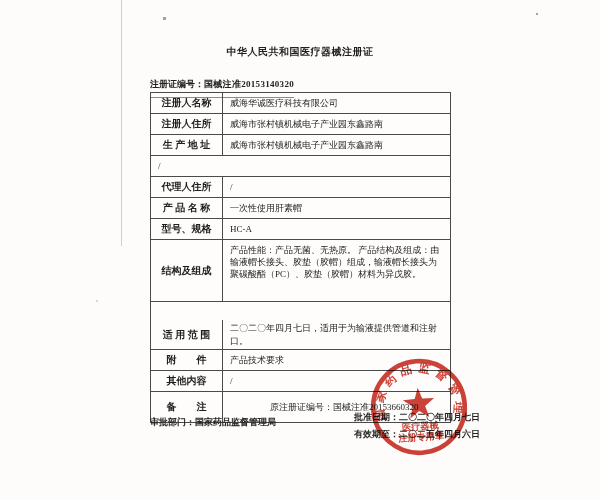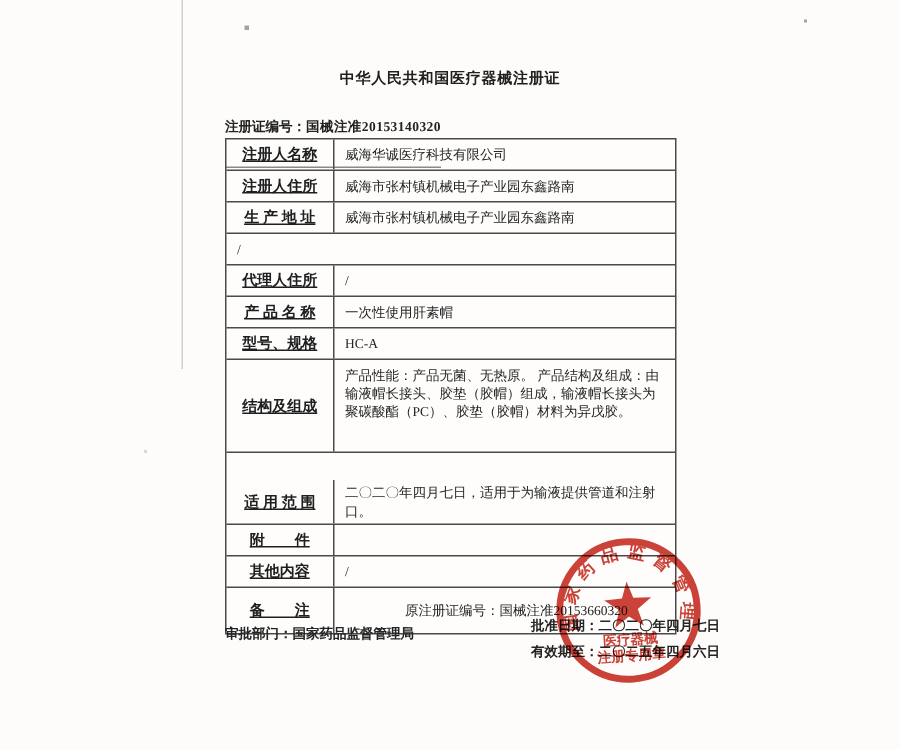--- a/index.html
+++ b/index.html
@@ -19,37 +19,37 @@
   .speck.s3{left:96px;top:300px;width:2px;height:2px;opacity:.4;}
 
   .title{
     position:absolute;left:0;top:45px;width:600px;
     text-align:center;font-size:10px;font-weight:700;letter-spacing:.5px;
     color:#1f1f1f;
   }
   .certline{
     position:absolute;left:150px;top:78px;
     font-size:9px;font-weight:700;color:#222;
-    border-bottom:1px solid #3c3c3c;padding-bottom:20px;
+    border-bottom:1px solid #3c3c3c;padding-bottom:6px;
   }
   .certline .num{font-weight:700;letter-spacing:.3px;}
 
   .cert-table{
     position:absolute;left:150px;top:92px;width:301px;
     border:1px solid #4a4a4a;box-sizing:border-box;background:rgba(255,255,255,.4);
   }
   .row{display:flex;border-bottom:1px solid #4a4a4a;height:21px;box-sizing:border-box;}
   .row:last-child{border-bottom:none;}
   .row:nth-child(8){height:62px;}
   .row:nth-child(9){height:30px;margin-top:18px;}
   .row:nth-child(12){height:30px;gap:40px;}
   .lbl{
     width:72px;flex:0 0 72px;border-right:1px solid #4a4a4a;box-sizing:border-box;
     display:flex;align-items:center;justify-content:center;
-    font-size:10px;font-weight:700;color:#1f1f1f;white-space:pre;text-decoration:underline;
+    font-size:10px;font-weight:700;color:#1f1f1f;white-space:pre;
   }
   .val{
     flex:1;display:flex;align-items:center;
     padding:0 5px 0 7px;font-size:9px;color:#242424;line-height:1.35;
   }
   .row:nth-child(8) .val{align-items:flex-start;padding-top:4px;}
 
   .footer-left{
     position:absolute;left:150px;top:416px;
     font-size:9px;font-weight:700;color:#242424;
@@ -108,20 +108,21 @@
   <div class="row">
       <div class="lbl">结构及组成</div>
       <div class="val">产品性能：产品无菌、无热原。 产品结构及组成：由输液帽长接头、胶垫（胶帽）组成，输液帽长接头为聚碳酸酯（PC）、胶垫（胶帽）材料为异戊胶。</div>
     </div>
   <div class="row">
       <div class="lbl">适 用 范 围</div>
       <div class="val">二〇二〇年四月七日，适用于为输液提供管道和注射口。</div>
     </div>
   <div class="row">
       <div class="lbl">附　　件</div>
+      <div class="val">产品技术要求</div>
     </div>
   <div class="row">
       <div class="lbl">其他内容</div>
       <div class="val">/</div>
     </div>
   <div class="row">
       <div class="lbl">备　　注</div>
       <div class="val">原注册证编号：国械注准20153660320</div>
     </div>
 </div>

